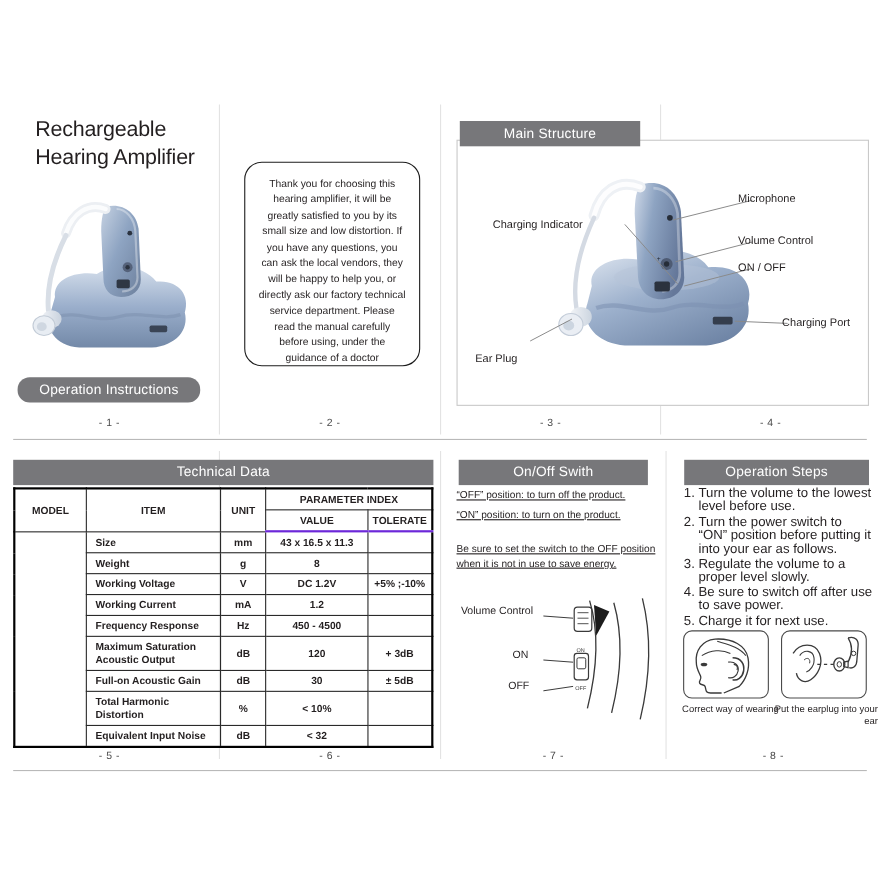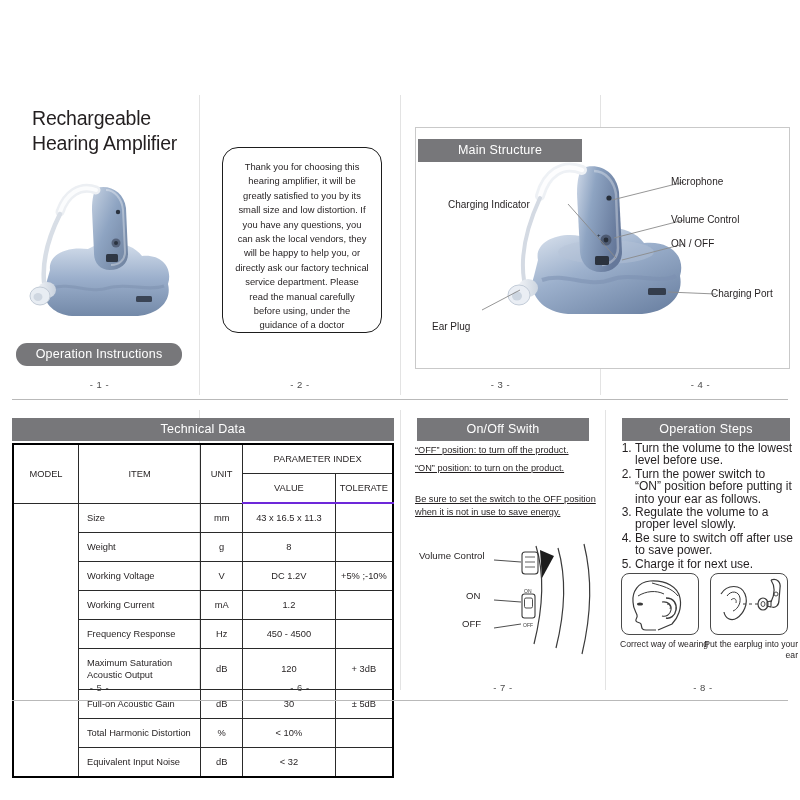--- a/index.html
+++ b/index.html
@@ -55,34 +55,34 @@
     text-align: center; color: #231f20;
   }
 
   
   #mainstruct {
     position: absolute; left: 415px; top: 127px;
     width: 375px; height: 242px;
     border: 1px solid #c9c9c9; background: #fff;
   }
   #ms-banner {
-    position: absolute; left: 418px; top: 110px; width: 164px; margin-top: 29px;
+    position: absolute; left: 418px; top: 110px; width: 164px;
   }
   .ms-label {
     position: absolute; font-size: 10px; color: #231f20; white-space: nowrap; text-align: center;
   }
 
   
   #tech-banner { position: absolute; left: 12px; top: 418px; width: 382px; }
   #techtable {
     position: absolute; left: 12px; top: 443px; width: 382px;
     border-collapse: collapse; font-size: 9.3px; color: #231f20;
   }
   #techtable td, #techtable th {
-    border: 1px solid #2a2a2a; padding: 8px 4px; font-weight: normal;
+    border: 1px solid #2a2a2a; padding: 3px 4px; font-weight: bold;
     text-align: center; line-height: 12px;
   }
   #techtable .hdr-row td { border-bottom-width: 2px; }
   #techtable .thick-bottom { border-bottom: 2px solid #6d28d9; }
   #techtable td.item { text-align: left; padding-left: 8px; }
   #techtable { border: 2px solid #000; }
 
   #onoff-banner { position: absolute; left: 417px; top: 418px; width: 172px; }
   .onoff-text {
     position: absolute; font-size: 9.2px; line-height: 15px; color: #231f20; text-decoration: underline;

